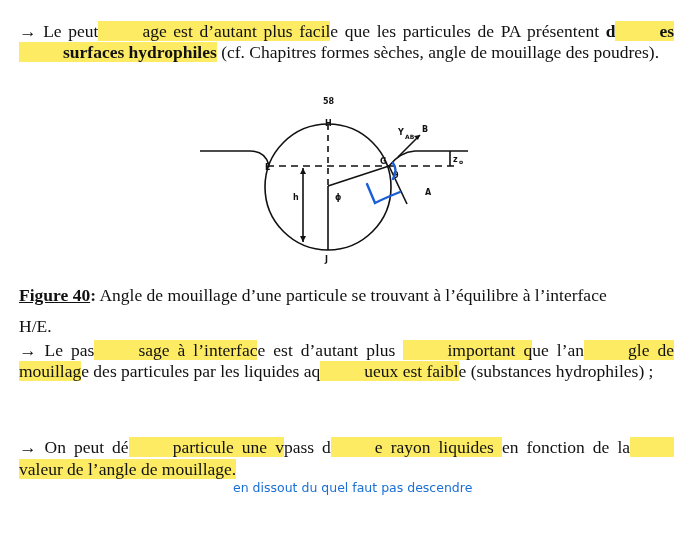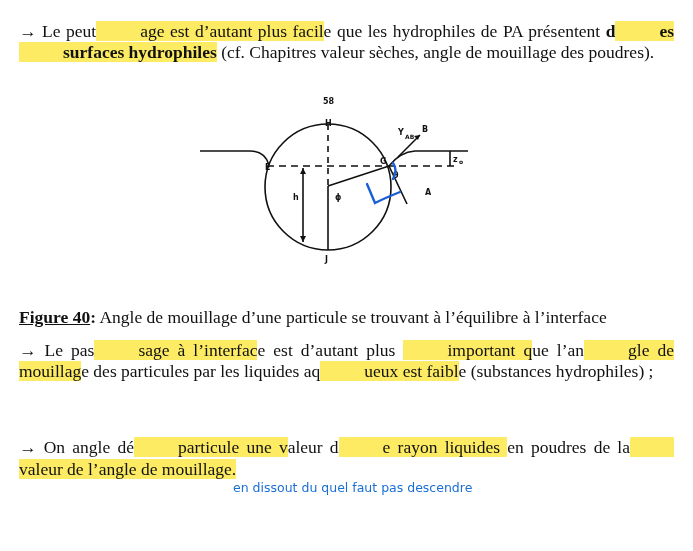--- a/index.html
+++ b/index.html
@@ -1,31 +1,31 @@
 <!DOCTYPE html>
 <html><head>
 <meta charset="utf-8">
 <style>
   html, body { margin:0; padding:0; background:#ffffff; }
   body { width:693px; height:551px; position:relative; overflow:hidden;
          font-family:"Liberation Serif", serif; color:#111; }
   .para { position:absolute; left:19px; width:655px; font-size:17.5px; line-height:21px; text-align:justify; }
   .hl { background:#fdec63;padding-left:44px; }
   b { font-weight:bold; }
-  .cap { position:absolute; left:19px; width:660px; font-size:17.5px;margin-top:22px; }
+  .cap { position:absolute; left:19px; width:660px; font-size:17.5px; }
   .fig { position:absolute; left:195px; top:80px; width:295px; height:190px; }
   .note { position:absolute; left:233px; top:480px; font-family:"DejaVu Sans", sans-serif;
           font-size:12.5px; color:#1a6fd6; }
   .u { text-decoration:underline; font-weight:bold; }
 </style>
 </head>
 <body>
 
 <div class="para" style="top:21px;">
-  <span>→</span><span> Le peut</span><span class="hl">age est d’autant plus facil</span><span>e que les hydrophiles de PA présentent </span><b>d</b><b class="hl">es</b> <b class="hl">surfaces hydrophiles</b><span> (cf. Chapitres valeur sèches, angle de mouillage des poudres).</span>
+  <span>→</span><span> Le peut</span><span class="hl">age est d’autant plus facil</span><span>e que les particules de PA présentent </span><b>d</b><b class="hl">es</b> <b class="hl">surfaces hydrophiles</b><span> (cf. Chapitres formes sèches, angle de mouillage des poudres).</span>
 </div>
 
 <svg class="fig" viewBox="0 0 295 190">
   <g fill="none" stroke="#111" stroke-width="1.6">
     <path d="M5 71 L55 71 Q70 71 74 85"></path>
     <circle cx="133" cy="107" r="63"></circle>
     <line x1="72" y1="86" x2="263" y2="86" stroke-dasharray="7,5"></line>
     <line x1="133" y1="44" x2="133" y2="106" stroke-dasharray="6,5"></line>
     <line x1="133" y1="106" x2="133" y2="170"></line>
     <line x1="133" y1="106" x2="194" y2="86"></line>
@@ -54,23 +54,24 @@
     <text x="264" y="84" font-size="6">o</text>
   </g>
   <g fill="none" stroke="#1a5fd6" stroke-width="2.4" stroke-linecap="round">
     <path d="M198 83 Q203 90 198 99"></path>
     <path d="M172 104 L180 123 Q190 118 205 112"></path>
   </g>
 </svg>
 
 <div class="cap" style="top:285px; line-height:21px;">
   <span class="u">Figure 40</span><b>:</b><span> Angle de mouillage d’une particule se trouvant à l’équilibre à l’interface</span>
+  <div style="margin-top:10px;">H/E.</div>
 </div>
 
 <div class="para" style="top:340px;">
   <span>→</span><span> Le pas</span><span class="hl">sage à l’interfac</span><span>e est d’autant plus </span><span class="hl">important q</span><span>ue l’an</span><span class="hl">gle de mouillag</span><span>e des particules par les liquides aq</span><span class="hl">ueux est faibl</span><span>e (substances hydrophiles) ;</span>
 </div>
 
 <div class="para" style="top:436px; line-height:22px;">
-  <span>→</span><span> On angle dé</span><span class="hl">particule une v</span><span>aleur d</span><span class="hl">e rayon liquides </span><span>en poudres de la</span><span class="hl"> valeur de l’angle de mouillage. </span>
+  <span>→</span><span> On peut dé</span><span class="hl">particule une v</span><span>pass d</span><span class="hl">e rayon liquides </span><span>en fonction de la</span><span class="hl"> valeur de l’angle de mouillage. </span>
 </div>
 
 <div class="note">en dissout du quel faut pas descendre</div>
 
 </body></html>

